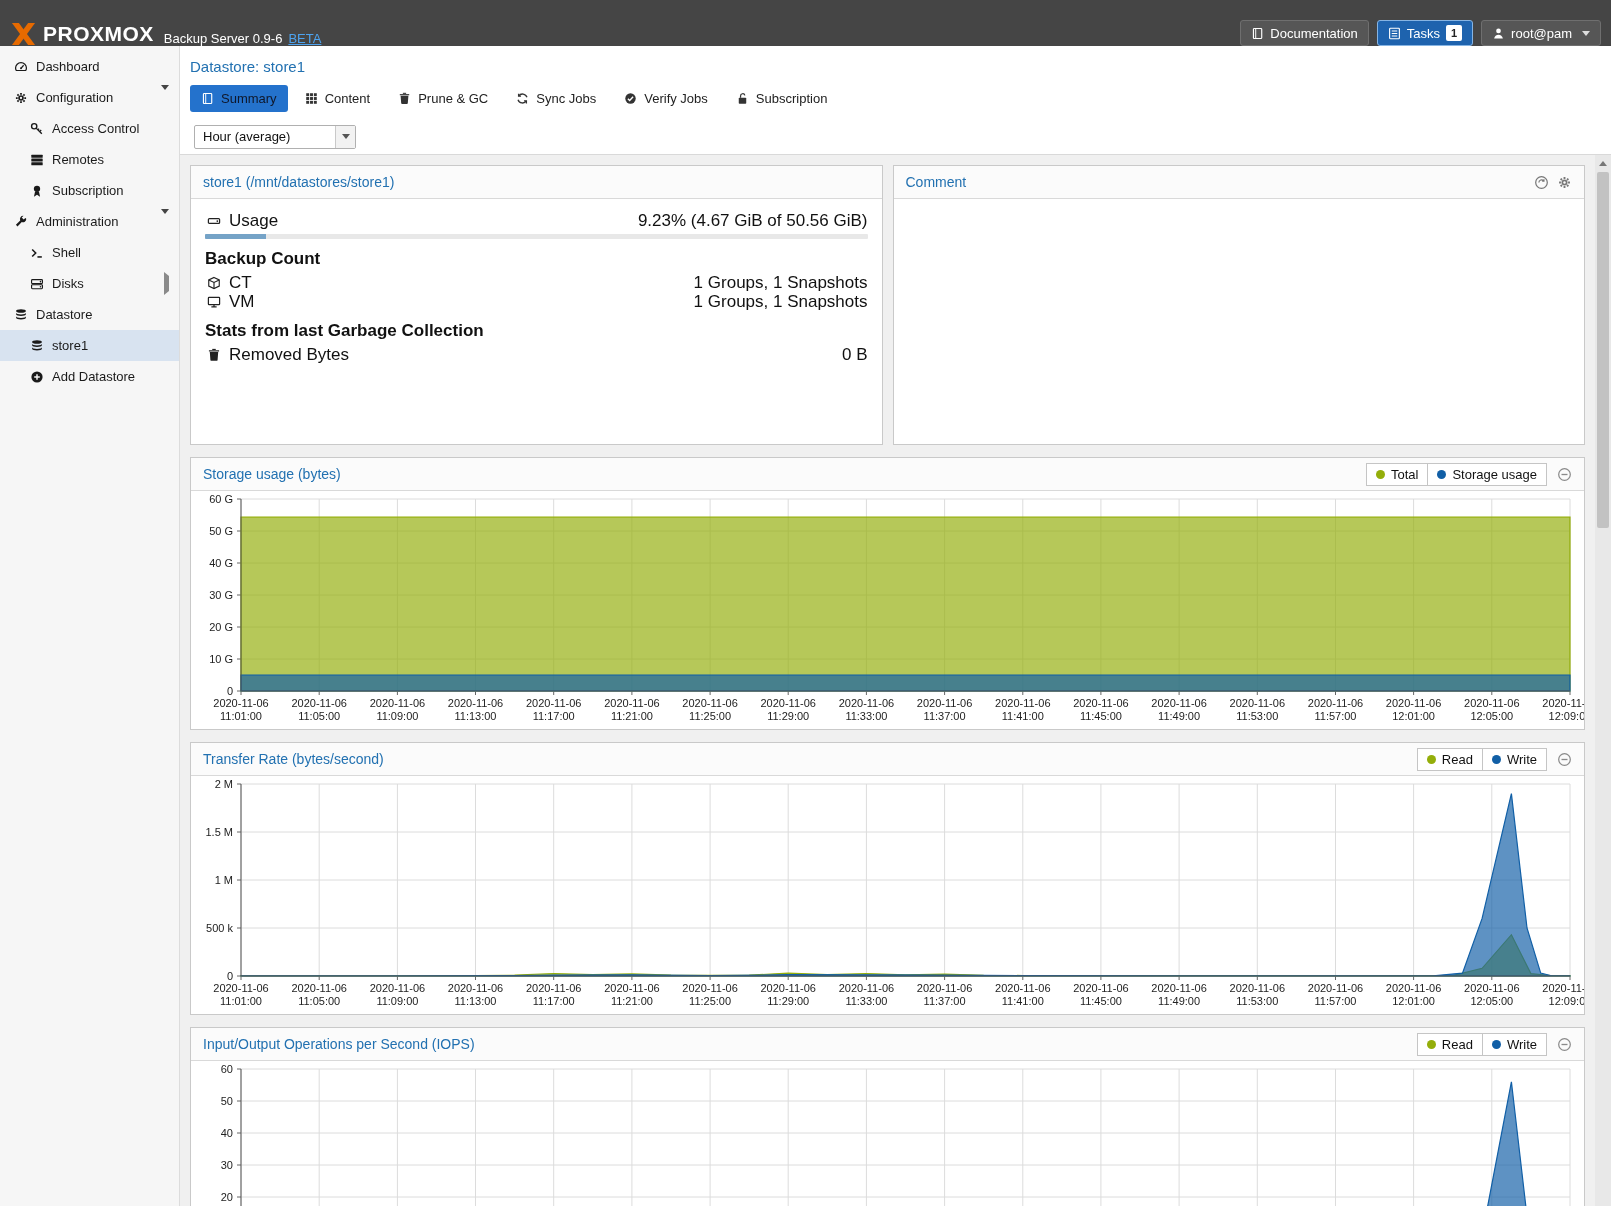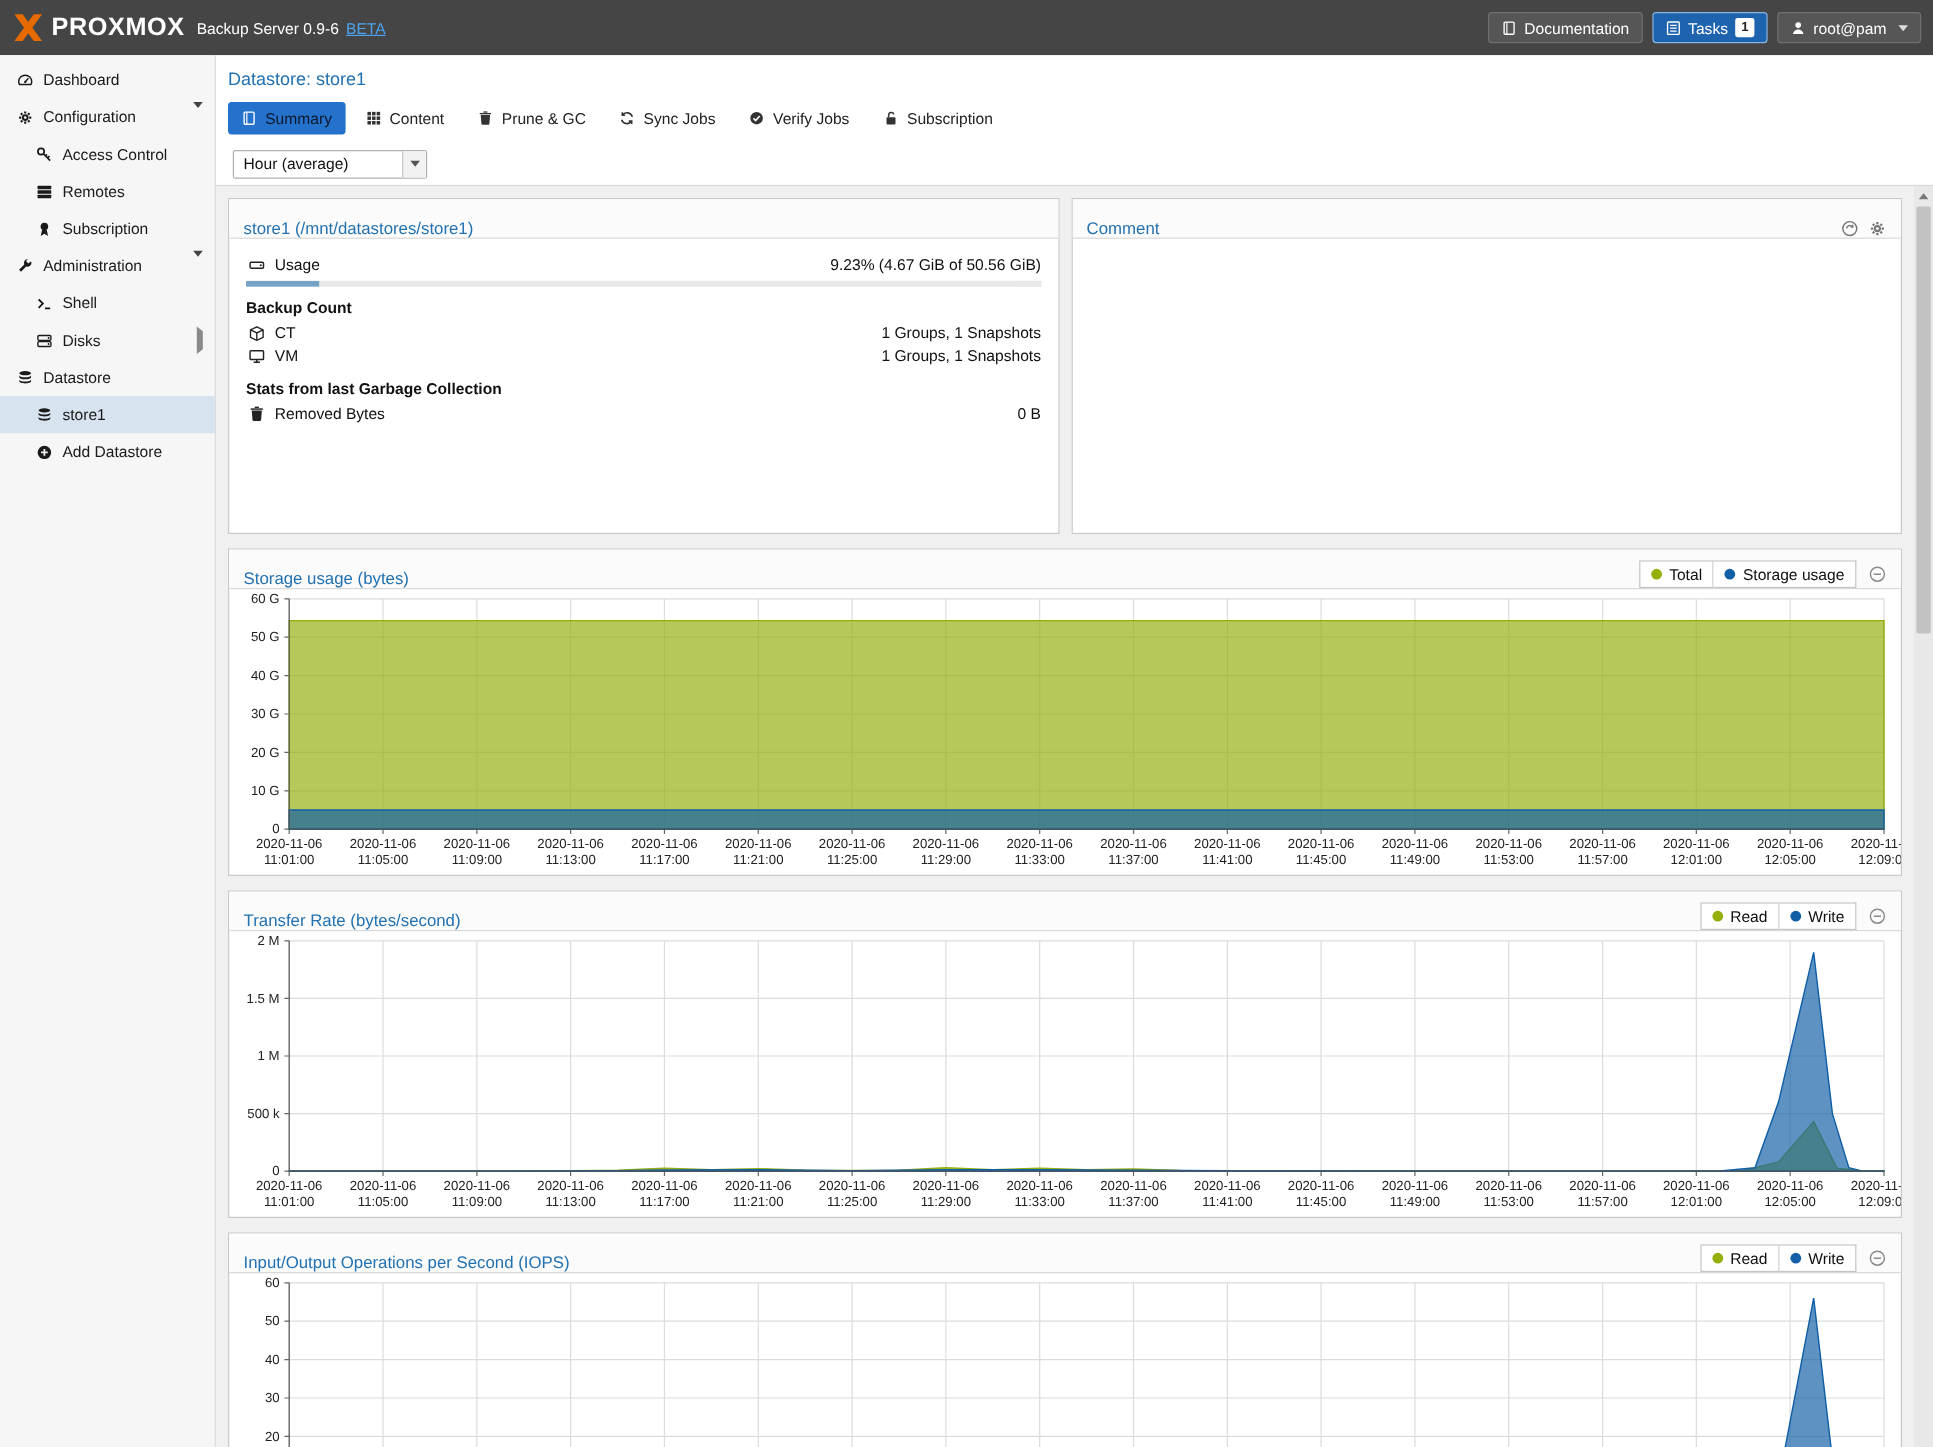--- a/index.html
+++ b/index.html
@@ -1,21 +1,21 @@
 <!DOCTYPE html>
 <html><head>
 <meta charset="utf-8">
 <style>
   *{box-sizing:border-box;margin:0;padding:0}
   html,body{width:1611px;height:1206px;overflow:hidden}
   body{font-family:"Liberation Sans","DejaVu Sans",sans-serif;font-size:13px;color:#111;background:#fff}
   svg.i{display:inline-block;vertical-align:middle}
 
   
-  .header{height:46px;background:#454545;display:flex;align-items:center;padding:0 10px;color:#fff}
+  .header{height:46px;background:#454545;display:flex;align-items:flex-end;padding:0 10px;color:#fff}
   .brand{display:flex;align-items:center;gap:6px}
   .wordmark{font-size:21px;font-weight:bold;letter-spacing:.5px;color:#fff}
   .product{margin-left:10px;font-size:13px;color:#fff}
   .beta{margin-left:6px;color:#4da3ef;text-decoration:underline;font-size:13px;cursor:pointer}
   .hspacer{flex:1}
   .hbtn{display:inline-flex;align-items:center;gap:6px;height:26px;padding:0 10px;border:1px solid #6f6f6f;
         background:#565656;color:#fff;border-radius:3px;margin-left:8px;font-size:13px;cursor:pointer}
   .hbtn.tasks{background:#1e63ae;border-color:#86b4e3}
   .badge{background:#fff;color:#222;border-radius:2px;padding:0 5px;font-size:11px;font-weight:bold;line-height:16px}
   .caret{width:0;height:0;border-left:4px solid transparent;border-right:4px solid transparent;border-top:5px solid #ddd;margin-left:4px}
@@ -47,31 +47,31 @@
   .combo{display:flex;align-items:center;width:162px;height:24px;border:1px solid #b0b0b0;border-radius:2px;background:#fff;cursor:pointer}
   .combo .cval{flex:1;padding:0 8px;white-space:nowrap;overflow:hidden}
   .combo .ctrig{width:20px;height:100%;border-left:1px solid #c9c9c9;background:#f2f2f2;display:flex;align-items:center;justify-content:center}
   .combo .ctrig .caret{border-top-color:#555;margin:0}
 
   
   .panels{flex:1;background:#f0f0f0;padding:10px 26px 0 10px;overflow:hidden;position:relative}
   .panel{background:#fff;border:1px solid #c9c9c9;margin-bottom:12px}
   .row2{display:grid;grid-template-columns:1fr 1fr;gap:10px;margin-bottom:12px}
   .row2 .panel{margin-bottom:0;height:280px}
-  .phead{height:33px;display:flex;align-items:flex-end;padding:0 12px;background:#fbfbfb;border-bottom:1px solid #d9d9d9}
+  .phead{height:33px;display:flex;align-items:center;padding:0 12px;background:#fbfbfb;border-bottom:1px solid #d9d9d9}
   .ptitle{color:#2271b1;font-size:14px}
   .phead .tools{margin-left:auto;display:flex;align-items:center;gap:8px;color:#777}
   .legend{margin-left:auto;display:flex;align-items:center;gap:0}
   .leg{display:inline-flex;align-items:center;gap:6px;border:1px solid #c5c5c5;background:#fff;padding:3px 9px;cursor:pointer}
   .leg + .leg{border-left:none}
   .dot{width:9px;height:9px;border-radius:50%;display:inline-block}
   .collapse-btn{margin-left:10px;color:#8a8a8a;cursor:pointer;display:inline-flex}
 
   
-  .pbody{padding:12px 14px;font-size:13px}
+  .pbody{padding:12px 14px;font-size:17px}
   .srow{display:flex;align-items:center;height:19px;margin-bottom:0}
   .srow .nicon{color:#222}
   .srow .val{margin-left:auto}
   .sec{font-weight:bold;margin:10px 0 4px 0}
   .pbar{height:5px;background:#e8e8e8;border-radius:1px;margin:4px 0 6px 0;overflow:hidden}
   .pbar-fill{height:100%;background:#75a3c7}
 
   
   .chart-box{width:100%;position:relative}
   .chart-box svg text{font-family:"Liberation Sans","DejaVu Sans",sans-serif;font-size:11px;fill:#222}

